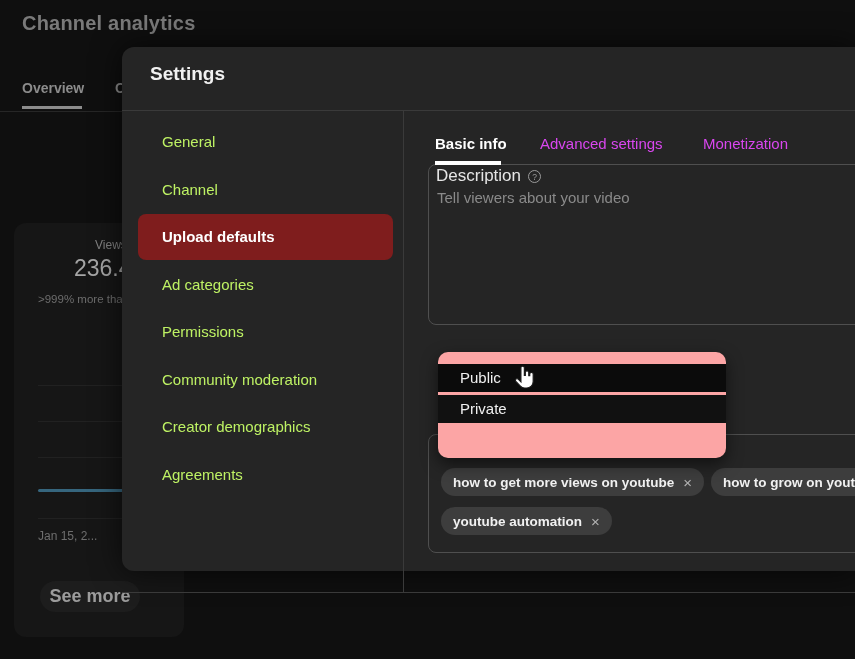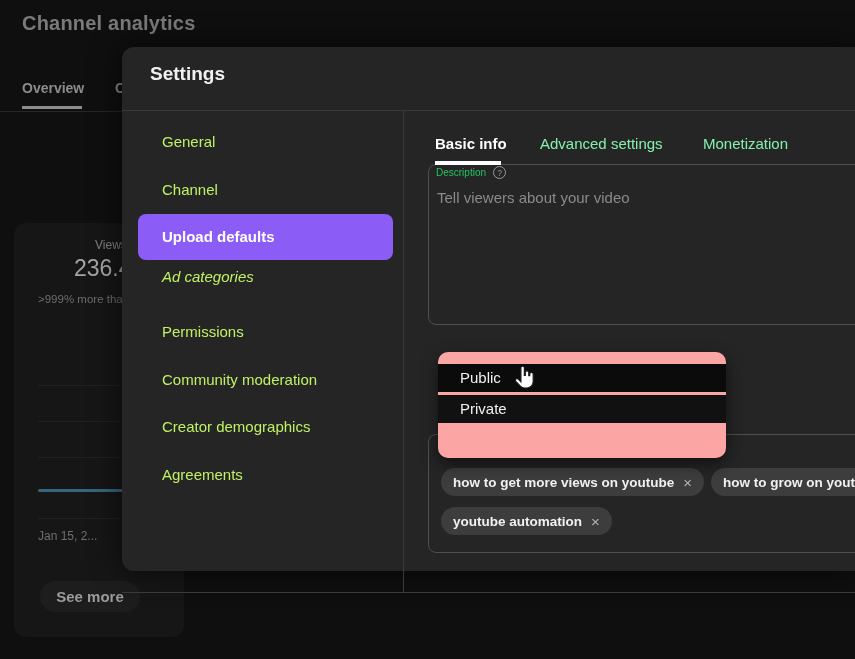--- a/index.html
+++ b/index.html
@@ -14,44 +14,44 @@
   .pg-tabbar-line{left:0;top:111px;width:855px;height:1px;background:#262626;}
 
   .card{left:14px;top:223px;width:170px;height:414px;background:#161616;border-radius:12px;}
   .card .metric-label{left:81px;top:15px;font-size:12px;color:#828282;}
   .card .metric-value{left:60px;top:32px;font-size:23px;color:#a6a6a6;}
   .card .comparison{left:24px;top:70px;font-size:11.5px;color:#6d6d6d;}
   .gridline{left:24px;width:146px;height:1px;background:#212121;}
   .chart-line{left:24px;top:266px;width:146px;height:2.5px;background:#36667e;border-radius:2px;}
   .axis-label{left:24px;top:306px;font-size:12px;color:#6e6e6e;}
   .see-more{left:26px;top:358px;width:100px;height:31px;border-radius:16px;background:#1d1d1d;
-            color:#9c9c9c;font-size:15px;font-weight:700;text-align:center;line-height:31px;}
+            color:#9c9c9c;font-size:18px;font-weight:700;text-align:center;line-height:31px;}
 
   
   .modal{left:122px;top:47px;width:733px;height:524px;background:#252525;
          border-radius:12px 0 0 12px;box-shadow:0 0 30px rgba(0,0,0,.65);}
   .modal-title{left:28px;top:16px;font-size:19px;font-weight:700;color:#f1f1f1;}
   .hdr-divider{left:0;top:63px;width:733px;height:1px;background:#3a3a3a;}
   .v-divider{left:281px;top:63px;width:1px;height:482px;background:#3a3a3a;}
   .bottom-divider{left:0;top:545px;width:733px;height:1px;background:#3a3a3a;}
 
   .side-item{left:16px;width:255px;height:46px;border-radius:8px;padding-left:24px;
              font-size:15px;color:#bef264;line-height:46px;cursor:pointer;}
-  .side-item.selected{background:#8b5cf6;color:#fff;font-weight:700;}
+  .side-item.selected{background:#7f1d1d;color:#fff;font-weight:700;}
 
-  .mtab{top:88px;font-size:15px;font-weight:500;color:#86efac;cursor:pointer;}
+  .mtab{top:88px;font-size:15px;font-weight:500;color:#d946ef;cursor:pointer;}
   .mtab.active{color:#fff;font-weight:700;}
   .mtab-underline{left:313px;top:114px;width:66px;height:4px;background:#fff;z-index:6;}
 
   .desc-box{left:306px;top:117px;width:556px;height:161px;border:1px solid #4f4f4f;border-radius:8px;z-index:1;}
   .desc-box textarea{width:100%;height:100%;background:transparent;border:none;outline:none;resize:none;
                      padding:24px 8px 8px 8px;font-size:15px;color:#ddd;}
   .desc-box textarea::placeholder{color:#8a8a8a;opacity:1;}
   .desc-label-row{left:314px;top:119px;z-index:3;display:flex;align-items:center;gap:7px;}
-  .desc-label{font-size:10px;color:#22c55e;}
+  .desc-label{font-size:17px;color:#e5e5e5;}
   .help-icon{width:13px;height:13px;border:1.2px solid #9a9a9a;border-radius:50%;
              font-size:8.5px;color:#9a9a9a;text-align:center;line-height:12px;display:inline-block;}
 
   .menu{left:316px;top:305px;width:288px;height:106px;background:#fca5a5;border-radius:10px;
         padding-top:12px;z-index:20;box-shadow:0 6px 16px rgba(0,0,0,.55);}
   .menu-item{height:28px;margin-bottom:3px;background:#111;line-height:28px;padding-left:22px;
              font-size:15px;font-weight:500;color:#f0f0f0;cursor:pointer;}
   .menu-item.hl{background:#0b0b0b;}
 
   .tags-box{left:306px;top:387px;width:556px;height:119px;border:1px solid #4f4f4f;border-radius:8px;z-index:5;}
@@ -89,21 +89,21 @@
   </div>
 
   <div class="abs modal">
     <div class="abs modal-title">Settings</div>
     <div class="abs hdr-divider"></div>
     <div class="abs v-divider"></div>
 
     <div class="abs side-item" style="top:72px;">General</div>
     <div class="abs side-item" style="top:120px;">Channel</div>
     <div class="abs side-item selected" style="top:167px;">Upload defaults</div>
-    <div class="abs side-item" style="top:207px;font-style:italic;">Ad categories</div>
+    <div class="abs side-item" style="top:215px;">Ad categories</div>
     <div class="abs side-item" style="top:262px;">Permissions</div>
     <div class="abs side-item" style="top:357px;">Creator demographics</div>
     <div class="abs side-item" style="top:310px;">Community moderation</div>
     <div class="abs side-item" style="top:405px;">Agreements</div>
 
     <div class="abs mtab active" style="left:313px;">Basic info</div>
     <div class="abs mtab" style="left:418px;">Advanced settings</div>
     <div class="abs mtab" style="left:581px;">Monetization</div>
     <div class="abs mtab-underline"></div>
 

